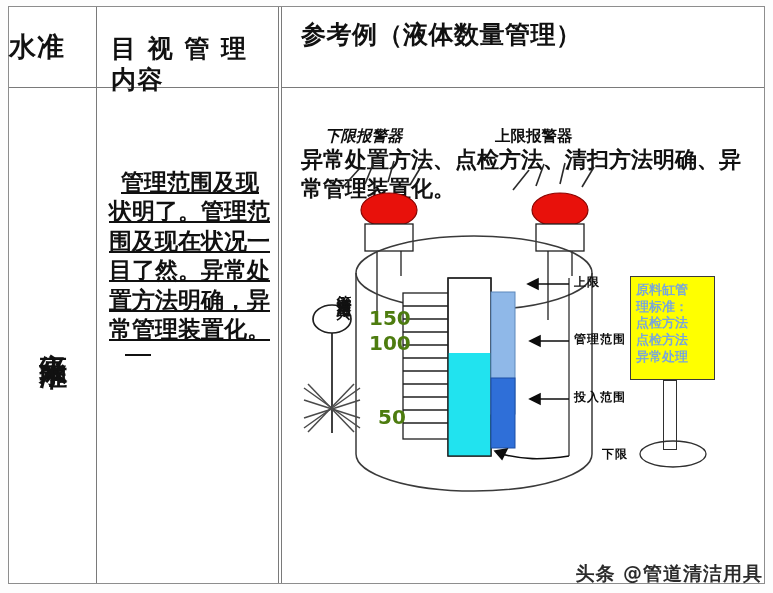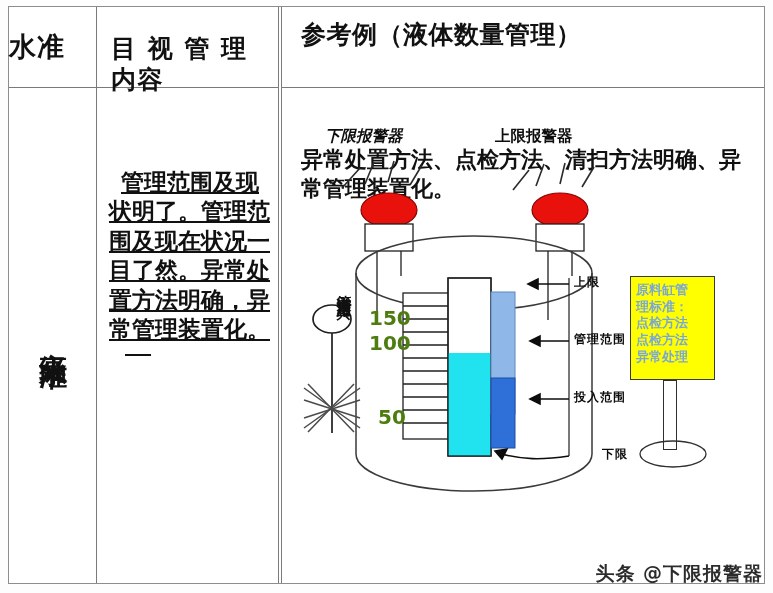--- a/index.html
+++ b/index.html
@@ -297,14 +297,14 @@
         </div>
         <div class="sign-post"></div>
         <svg style="position:absolute; left:355px; top:350px;" width="72" height="32">
           <ellipse cx="36" cy="16" rx="33" ry="13" fill="none" stroke="#2f2f2f" stroke-width="1.3"></ellipse>
         </svg>
 
       </div>
     </div>
   </div>
 
-  <div class="watermark">头条 @下限报警器</div>
+  <div class="watermark">头条 @管道清洁用具</div>
 </div>
 
 </body></html>

